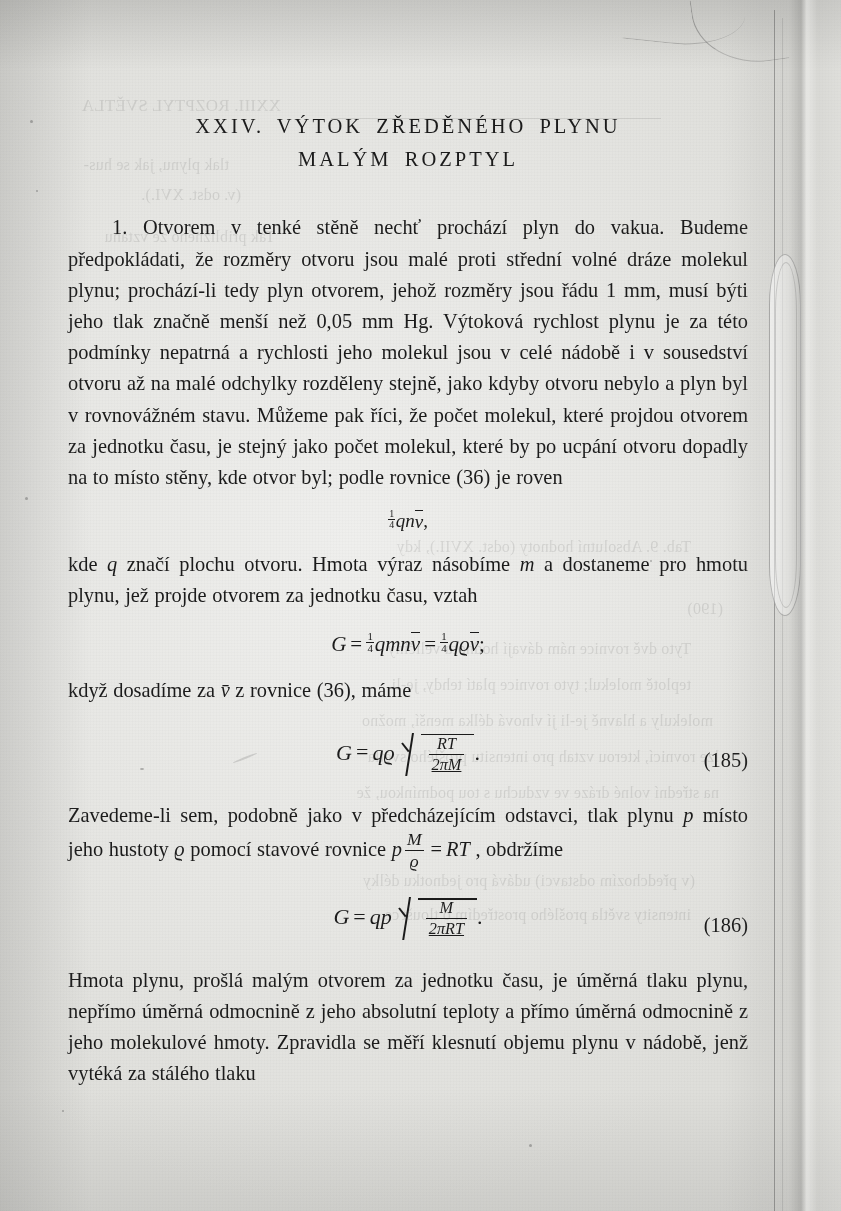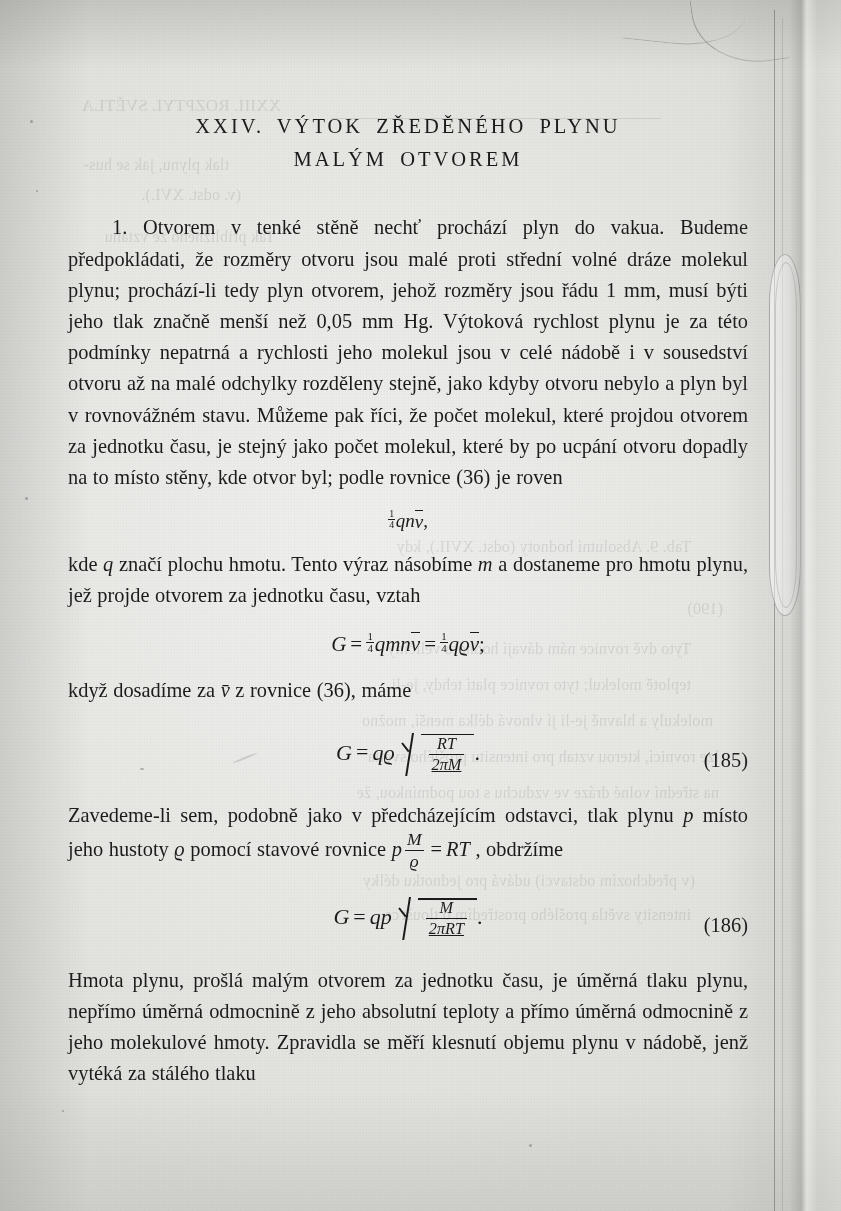--- a/index.html
+++ b/index.html
@@ -283,33 +283,33 @@
     <div class="bl" style="left:122px; top:748px; font-size:16px;">lze rovnicí, kterou vztah pro intensitu prošlého světla</div>
     <div class="bl" style="left:122px; top:784px; font-size:16px;">na střední volné dráze ve vzduchu s tou podmínkou, že</div>
     <div class="bl" style="left:146px; top:872px; font-size:16px;">(v předchozím odstavci) udává pro jednotku délky</div>
     <div class="bl" style="left:150px; top:906px; font-size:16px;">intensity světla prošlého prostředím o tloušťce</div>
   </div>
 
   <div class="content">
 
     <div class="chapter-title">
       <span>XXIV. VÝTOK ZŘEDĚNÉHO PLYNU</span>
-      <span class="l2">MALÝM OTVOREM</span>
+      <span class="l2">MALÝM ROZPTYL</span>
     </div>
 
     <p class="body first">1.  Otvorem v tenké stěně nechť prochází plyn do vakua. Budeme předpokládati, že rozměry otvoru jsou malé proti střední volné dráze molekul plynu; prochází-li tedy plyn otvorem, jehož rozměry jsou řádu 1 mm, musí býti jeho tlak značně menší než 0,05 mm Hg. Výtoková rychlost plynu je za této podmínky nepatrná a rychlosti jeho molekul jsou v celé nádobě i v sousedství otvoru až na malé odchylky rozděleny stejně, jako kdyby otvoru nebylo a plyn byl v rovnovážném stavu. Můžeme pak říci, že počet molekul, které projdou otvorem za jednotku času, je stejný jako počet molekul, které by po ucpání otvoru dopadly na to místo stěny, kde otvor byl; podle rovnice (36) je roven</p>
 
     <div class="eq-line eq-small">
       <span class="vfrac">
         <span class="num">1</span>
         <span class="den">4</span>
       </span><span>qn</span><span class="ovl">v</span><span class="upr">,</span>
     </div>
 
-    <p class="body after-eq"><span>kde </span><span class="it">q</span><span> značí plochu hmotu. Tento výraz násobíme </span><span class="it">m</span><span> a dostaneme pro hmotu plynu, jež projde otvorem za jednotku času, vztah</span></p>
+    <p class="body after-eq"><span>kde </span><span class="it">q</span><span> značí plochu otvoru. Hmota výraz násobíme </span><span class="it">m</span><span> a dostaneme pro hmotu plynu, jež projde otvorem za jednotku času, vztah</span></p>
 
     <div class="eq-line eq-mid">
       <span>G</span><span class="op">=</span><span class="vfrac">
         <span class="num">1</span>
         <span class="den">4</span>
       </span><span>qmn</span><span class="ovl">v</span><span class="op">=</span><span class="vfrac">
         <span class="num">1</span>
         <span class="den">4</span>
       </span><span>qϱ</span><span class="ovl">v</span><span class="upr">;</span>
     </div>

